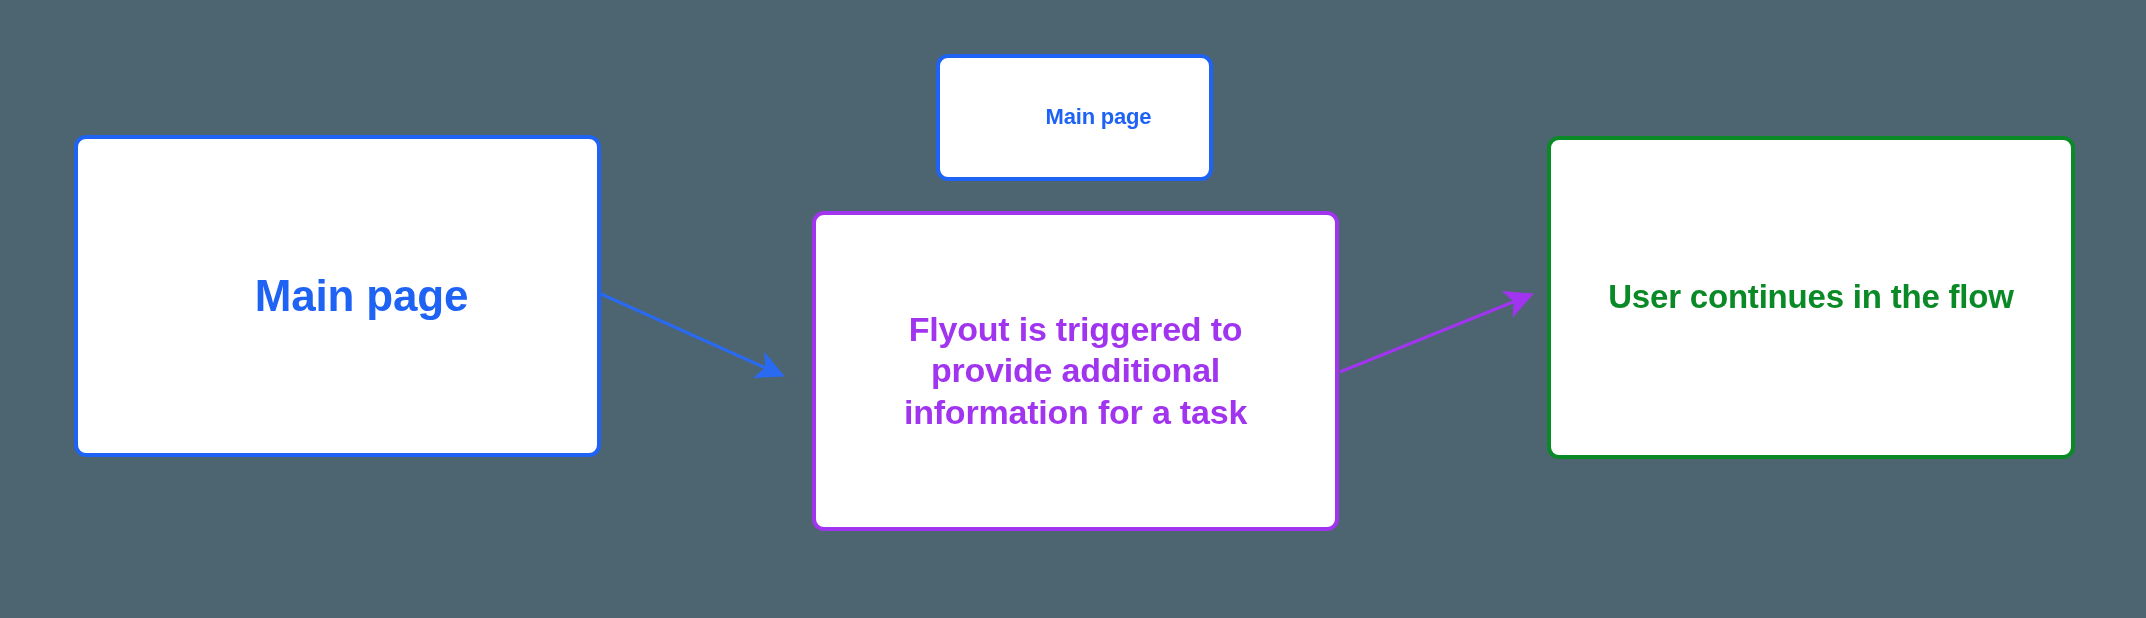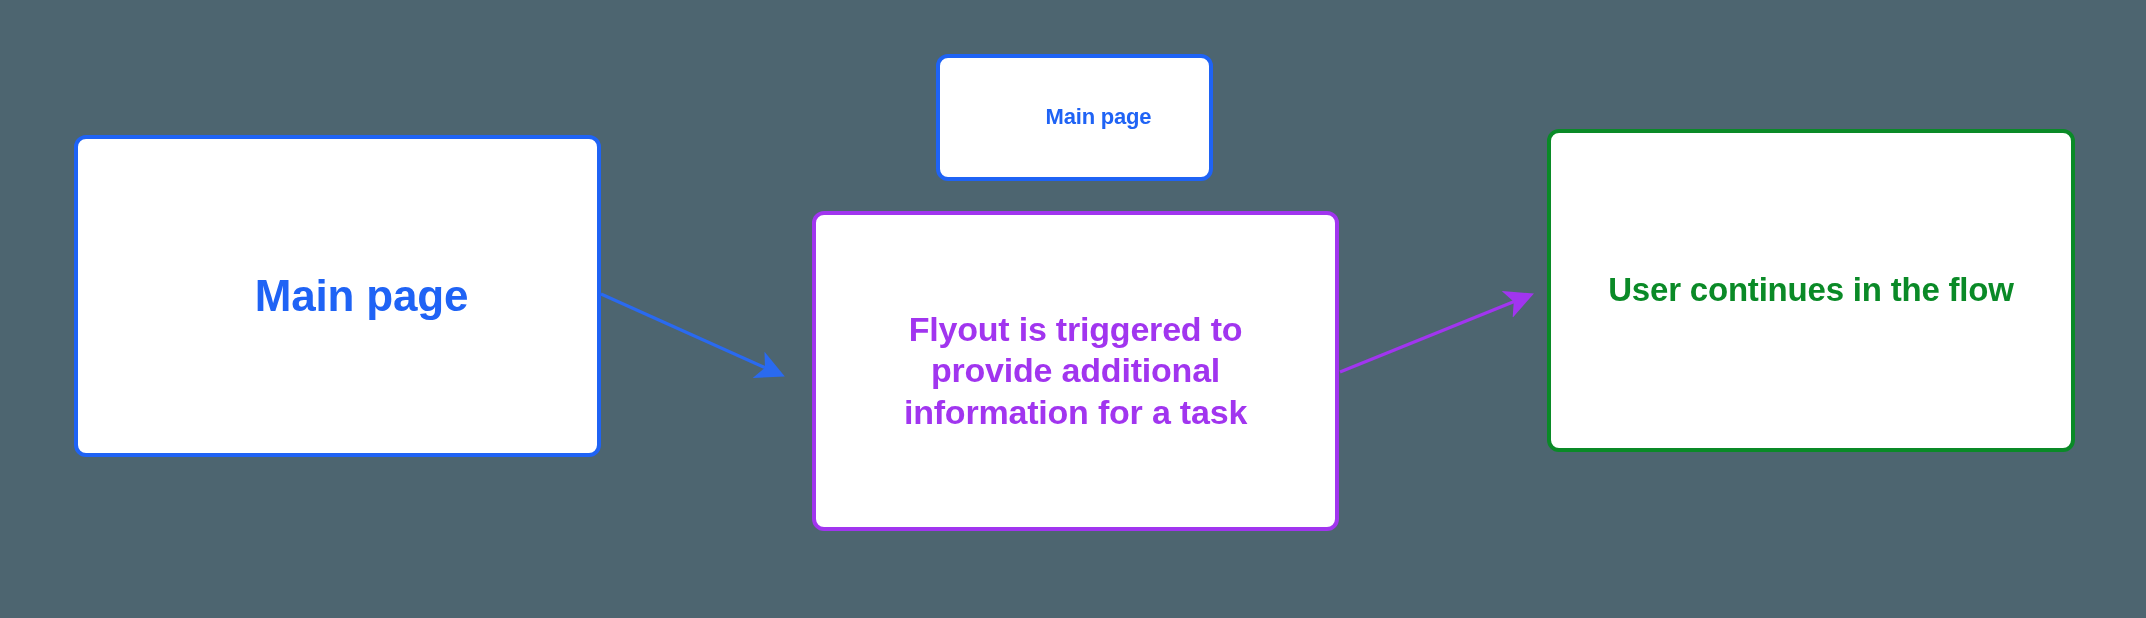--- a/index.html
+++ b/index.html
@@ -76,21 +76,21 @@
   }
   #node-flyout .node-label {
     color: #a135ef;
     font-size: 34px;
     line-height: 1.22;
   }
 
   
   #node-user-continues {
     left: 1547px;
-    top: 129px;
+    top: 136px;
     width: 528px;
     height: 323px;
     border-width: 4px;
     border-color: #0a8a27;
     padding: 0 22px;
   }
   #node-user-continues .node-label {
     color: #0a8a27;
     font-size: 33px;
   }

